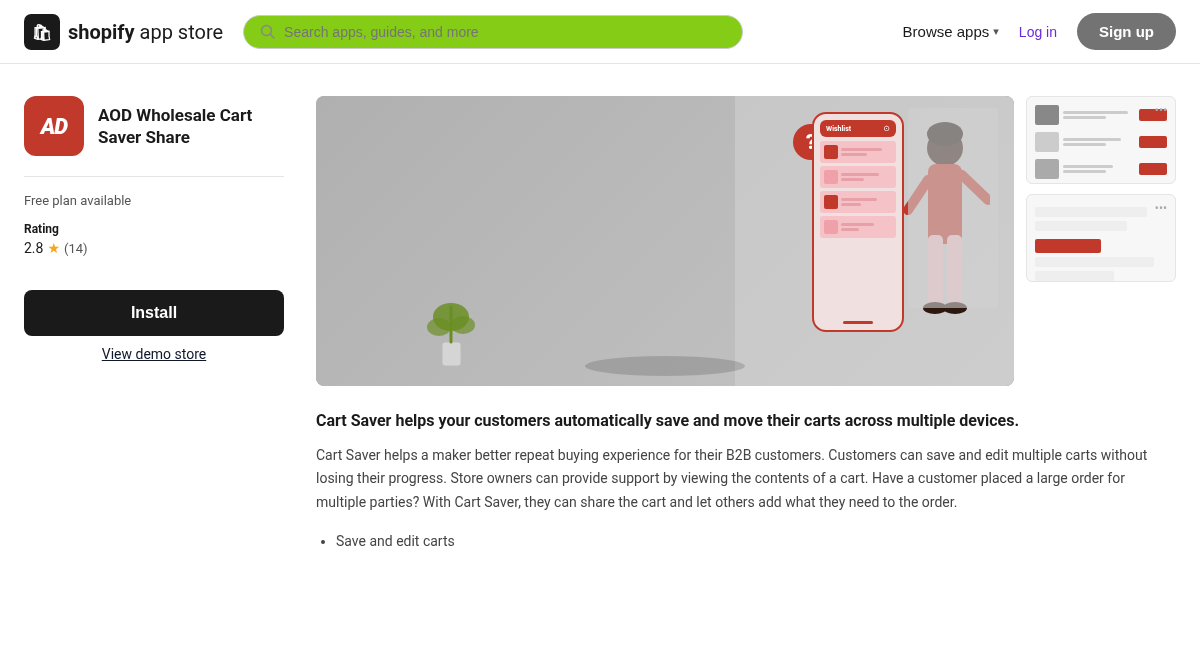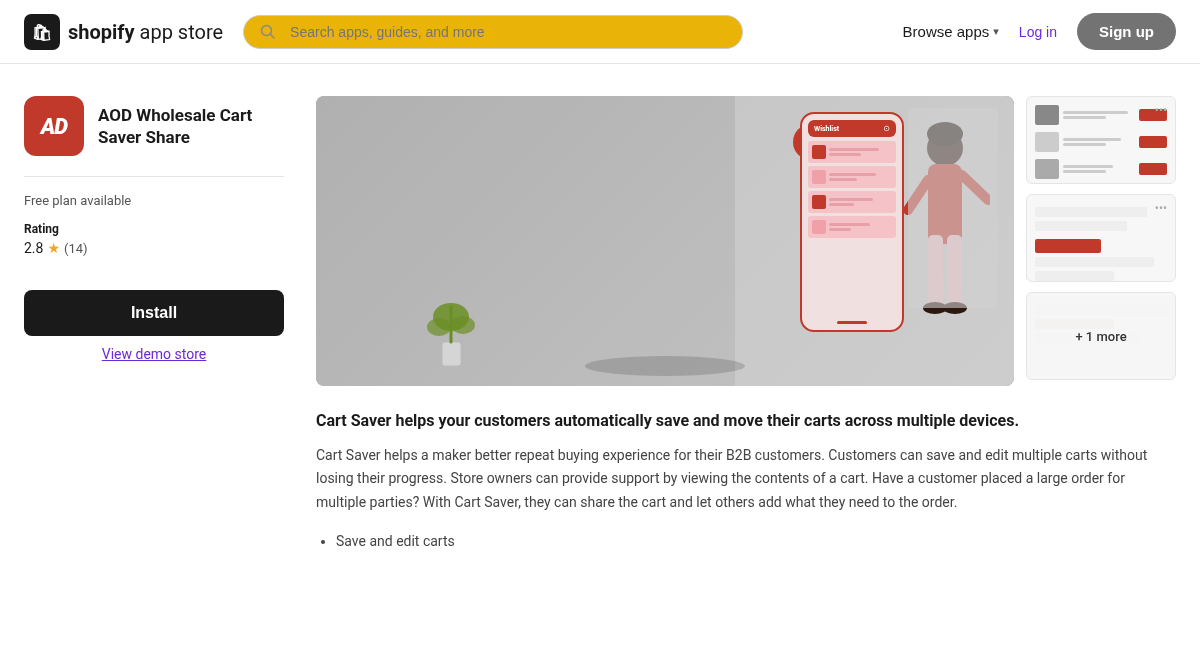--- a/index.html
+++ b/index.html
@@ -11,22 +11,22 @@
       height: 64px; background: #fff; gap: 20px;
     }
     .logo-area { display: flex; align-items: center; gap: 8px; min-width: 180px; }
     .logo-bag { width: 36px; height: 36px; }
     .logo-text { font-size: 20px; color: #1a1a1a; line-height: 1; }
     .logo-text .shopify { font-weight: 700; }
     .logo-text .app-store { font-weight: 400; }
 
     .search-bar {
       flex: 1; max-width: 500px; display: flex; align-items: center;
-      border: 1.5px solid #ccc; border-radius: 24px; padding: 8px 16px; gap: 14px;
-      background: #eab308;
+      border: 1.5px solid #ccc; border-radius: 24px; padding: 8px 16px; gap: 8px;
+      background: #84cc16;
     }
     .search-bar input {
       border: none; outline: none; flex: 1; font-size: 14px; color: #555; background: transparent;
     }
     .search-icon-svg { color: #888; flex-shrink: 0; }
 
     .nav-right { display: flex; align-items: center; gap: 20px; margin-left: auto; }
     .browse-apps-btn {
       display: flex; align-items: center; gap: 4px; background: none; border: none;
       cursor: pointer; font-size: 15px; font-weight: 500; color: #1a1a1a;
@@ -61,21 +61,21 @@
     .rating-row { display: flex; align-items: center; gap: 4px; }
     .star { color: #f5a623; font-size: 14px; }
     .rating-count { color: #555; font-size: 13px; text-align: center; }
 
     .developer-link { color: #1a1a1a; text-decoration: none; font-size: 13px; }
 
     .install-btn {
       width: 100%; background: #1a1a1a; color: #fff; border: none; border-radius: 8px;
       padding: 14px; font-size: 16px; font-weight: 600; cursor: pointer; margin-top: 20px; margin-bottom: 10px;
     }
-    .demo-link { display: block; text-align: center; color: #6d28d9; font-size: 14px; text-decoration: underline; cursor: pointer; }
+    .demo-link { display: block; text-align: center; color: #0f172a; font-size: 14px; text-decoration: underline; cursor: pointer; }
 
     
     .right-content { flex: 1; min-width: 0; }
 
     
     .images-grid { display: flex; gap: 12px; margin-bottom: 24px; }
     .main-image {
       flex: 1; background: #b5b5b5; border-radius: 8px; min-height: 290px;
       display: flex; align-items: center; justify-content: center; overflow: hidden; position: relative;
     }
@@ -190,21 +190,21 @@
     <div class="images-grid">
 
       <div class="main-image">
         <div class="main-image-content">
           <div class="illustration">
 
             <div style="position:absolute;inset:0;background:linear-gradient(135deg,#b0b0b0 0%,#c5c5c5 100%);border-radius:8px;"></div>
             <div style="position:absolute;right:0;top:0;width:40%;height:100%;background:#d5d5d5;border-radius:0 8px 8px 0;opacity:0.5;"></div>
 
 
-            <div style="position:absolute;right:110px;top:16px;width:104px;height:220px;background:#f0e0e0;border-radius:14px;border:2.5px solid #c0392b;z-index:3;overflow:hidden;padding:6px;">
+            <div style="position:absolute;right:110px;top:16px;width:92px;height:220px;background:#f0e0e0;border-radius:14px;border:2.5px solid #c0392b;z-index:3;overflow:hidden;padding:6px;">
               <div style="background:#c0392b;border-radius:6px;padding:4px 6px;margin-bottom:4px;display:flex;align-items:center;justify-content:space-between;">
                 <span style="color:#fff;font-size:7px;font-weight:700;">Wishlist</span>
                 <span style="color:#fff;font-size:8px;">⊙</span>
               </div>
               <div style="display:flex;flex-direction:column;gap:3px;">
                 <div style="height:22px;background:#f5c2c7;border-radius:3px;display:flex;align-items:center;padding:0 4px;gap:3px;">
                   <div style="width:14px;height:14px;background:#c0392b;border-radius:2px;"></div>
                   <div style="flex:1;display:flex;flex-direction:column;gap:2px;">
                     <div style="height:3px;background:#e8a0a8;border-radius:2px;width:80%;"></div>
                     <div style="height:3px;background:#e8a0a8;border-radius:2px;width:50%;"></div>
@@ -311,32 +311,20 @@
             <div style="margin-top:4px;display:flex;flex-direction:column;gap:4px;">
               <div style="height:10px;background:#eee;border-radius:2px;width:85%;"></div>
               <div style="height:10px;background:#eee;border-radius:2px;width:70%;"></div>
               <div style="height:14px;background:#c0392b;border-radius:2px;width:50%;margin-top:4px;"></div>
               <div style="height:10px;background:#eee;border-radius:2px;width:90%;"></div>
               <div style="height:10px;background:#eee;border-radius:2px;width:60%;"></div>
             </div>
           </div>
         </div>
 
-        <div class="thumb">
-          <div class="thumb-inner" style="opacity:0.3;">
-            <div style="margin-top:4px;display:flex;flex-direction:column;gap:4px;">
-              <div style="height:10px;background:#ddd;border-radius:2px;"></div>
-              <div style="height:10px;background:#c0392b;border-radius:2px;width:60%;"></div>
-              <div style="height:10px;background:#ddd;border-radius:2px;width:80%;"></div>
-            </div>
-          </div>
-          <div class="more-badge">
-            <span>+ 1 more</span>
-          </div>
-        </div>
       </div>
     </div>
 
     <div class="desc-title">Cart Saver helps your customers automatically save and move their carts across multiple devices.</div>
     <div class="desc-body">Cart Saver helps a maker better repeat buying experience for their B2B customers. Customers can save and edit multiple carts without losing their progress. Store owners can provide support by viewing the contents of a cart. Have a customer placed a large order for multiple parties? With Cart Saver, they can share the cart and let others add what they need to the order.</div>
     <ul class="bullet-list">
       <li>Save and edit carts</li>
     </ul>
 
   </div>

